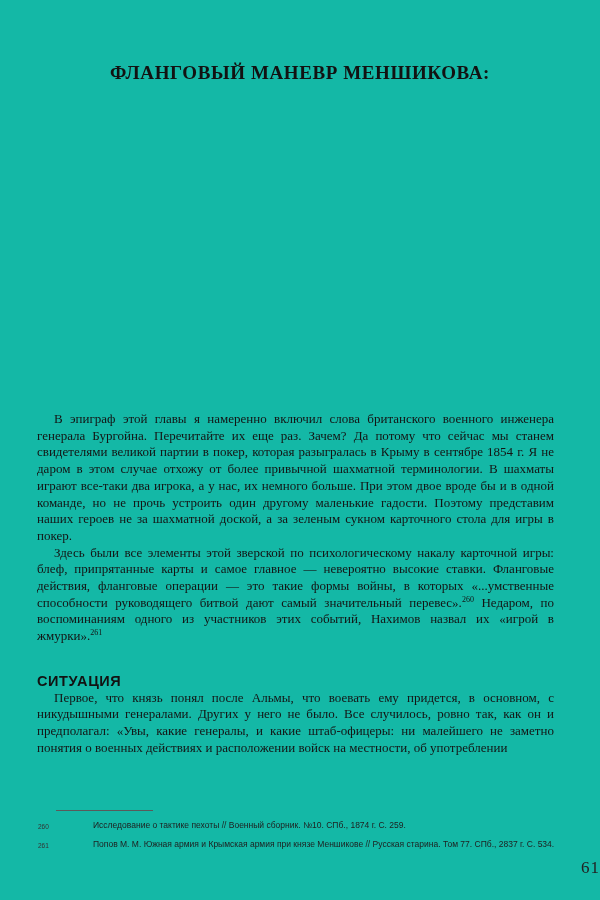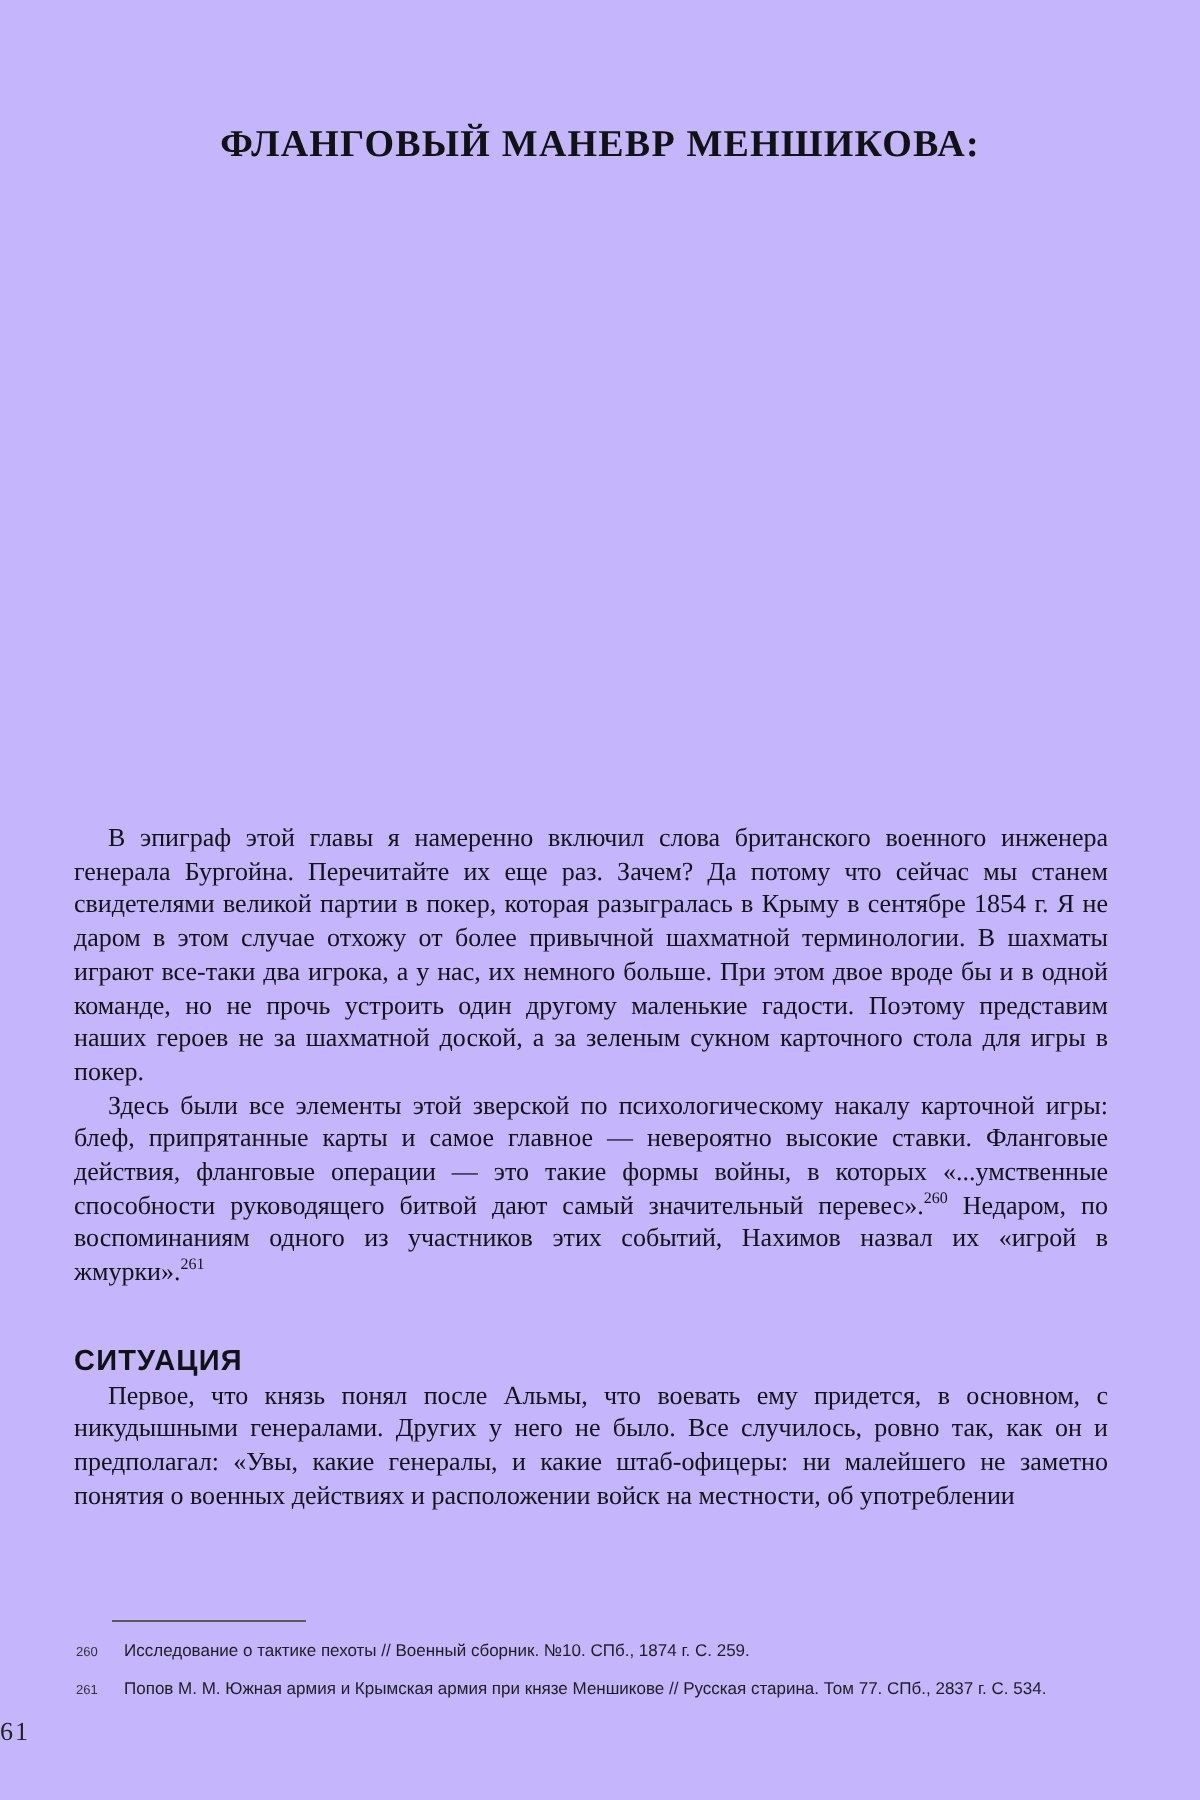--- a/index.html
+++ b/index.html
@@ -2,21 +2,21 @@
 <html lang="ru"><head>
 <meta charset="utf-8">
 <style>
   * { margin: 0; padding: 0; box-sizing: border-box; }
   html, body { background: #e8e8e8; }
   .page {
     position: relative;
     width: 600px;
     height: 900px;
     margin: 0 auto;
-    background: #c4b5fd;
+    background: #14b8a6;
     color: #161616;
     font-family: "Liberation Serif", "DejaVu Serif", serif;
     overflow: hidden;
   }
   
   .chapter-title {
     position: absolute;
     top: 61px;
     left: 0;
     width: 100%;
@@ -88,36 +88,36 @@
   .footnotes {
     position: absolute;
     top: 820px;
     left: 38px;
     width: 520px;
     font-family: "Liberation Sans", "DejaVu Sans", sans-serif;
     font-size: 8.5px;
     line-height: 11px;
     color: #1e1e1e;
   }
-  .footnote { display: flex; margin-bottom: 7px; }
+  .footnote { display: flex; margin-bottom: 7px; gap: 31px; }
   .footnote sup {
     flex: 0 0 24px;
     font-size: 6.5px;
     padding-top: 1px;
     color: #333;
   }
   .footnote span { flex: 1; }
   
   .page-number {
     position: absolute;
     top: 858px;
     left: 0;
     width: 100%;
-    text-align: left;
-    font-size: 13px;
+    text-align: right;
+    font-size: 17px;
     letter-spacing: 1px;
     color: #222;
   }
 </style>
 </head>
 <body>
 
 <div class="page">
 
   <div class="chapter-title">

